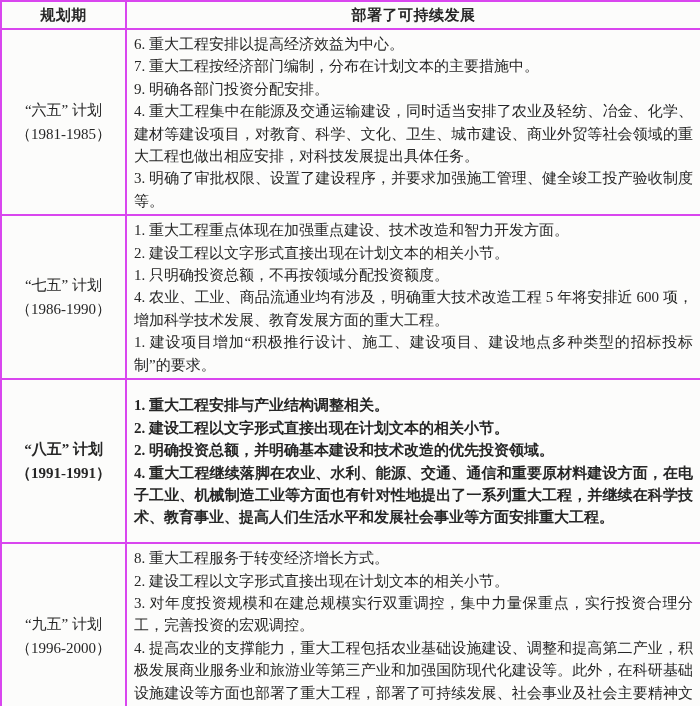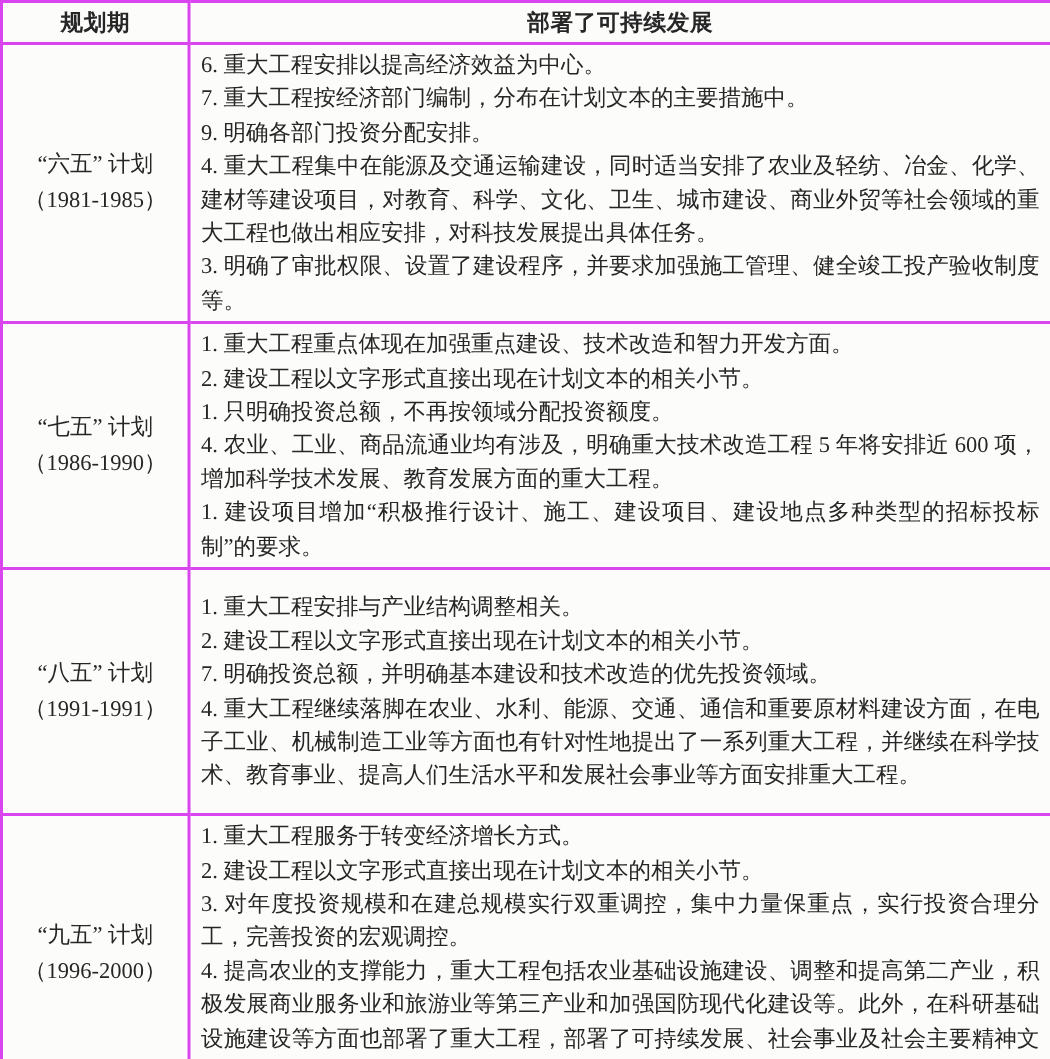--- a/index.html
+++ b/index.html
@@ -33,21 +33,21 @@
   thead tr { height: 28px; }
   thead th {
     font-weight: bold;
     text-align: center;
     padding: 2px 4px;
     font-size: 15.5px;
     letter-spacing: 0.5px;
   }
   tbody tr:nth-child(1) td { height: 183px; }
   tbody tr:nth-child(2) td { height: 158px; }
-  tbody tr:nth-child(3) td { height: 164px; }
+  tbody tr:nth-child(3) td { height: 164px; font-weight: bold; }
   tbody tr:nth-child(4) td { height: 173px; }
 
   td.period-cell {
     text-align: center;
     padding: 2px 3px;
     line-height: 24px;
   }
   .period-name { display: block; }
   .period-years { display: block; }
 
@@ -105,31 +105,31 @@
   </tr>
 
   <tr>
     <td class="period-cell">
       <span class="period-name">“八五” 计划</span>
       <span class="period-years">（1991-1991）</span>
     </td>
     <td class="features-cell">
           <div class="feature-item">1. 重大工程安排与产业结构调整相关。</div>
           <div class="feature-item">2. 建设工程以文字形式直接出现在计划文本的相关小节。</div>
-          <div class="feature-item">7. 明确投资总额，并明确基本建设和技术改造的优先投资领域。</div>
+          <div class="feature-item">2. 明确投资总额，并明确基本建设和技术改造的优先投资领域。</div>
           <div class="feature-item">4. 重大工程继续落脚在农业、水利、能源、交通、通信和重要原材料建设方面，在电子工业、机械制造工业等方面也有针对性地提出了一系列重大工程，并继续在科学技术、教育事业、提高人们生活水平和发展社会事业等方面安排重大工程。</div>
         </td>
   </tr>
 
   <tr>
     <td class="period-cell">
       <span class="period-name">“九五” 计划</span>
       <span class="period-years">（1996-2000）</span>
     </td>
     <td class="features-cell">
-          <div class="feature-item">1. 重大工程服务于转变经济增长方式。</div>
+          <div class="feature-item">8. 重大工程服务于转变经济增长方式。</div>
           <div class="feature-item">2. 建设工程以文字形式直接出现在计划文本的相关小节。</div>
           <div class="feature-item">3. 对年度投资规模和在建总规模实行双重调控，集中力量保重点，实行投资合理分工，完善投资的宏观调控。</div>
           <div class="feature-item">4. 提高农业的支撑能力，重大工程包括农业基础设施建设、调整和提高第二产业，积极发展商业服务业和旅游业等第三产业和加强国防现代化建设等。此外，在科研基础设施建设等方面也部署了重大工程，部署了可持续发展、社会事业及社会主要精神文明和民主法制建设方面的任务。</div>
         </td>
   </tr>
 </tbody>
 </table>
 
 </body></html>

